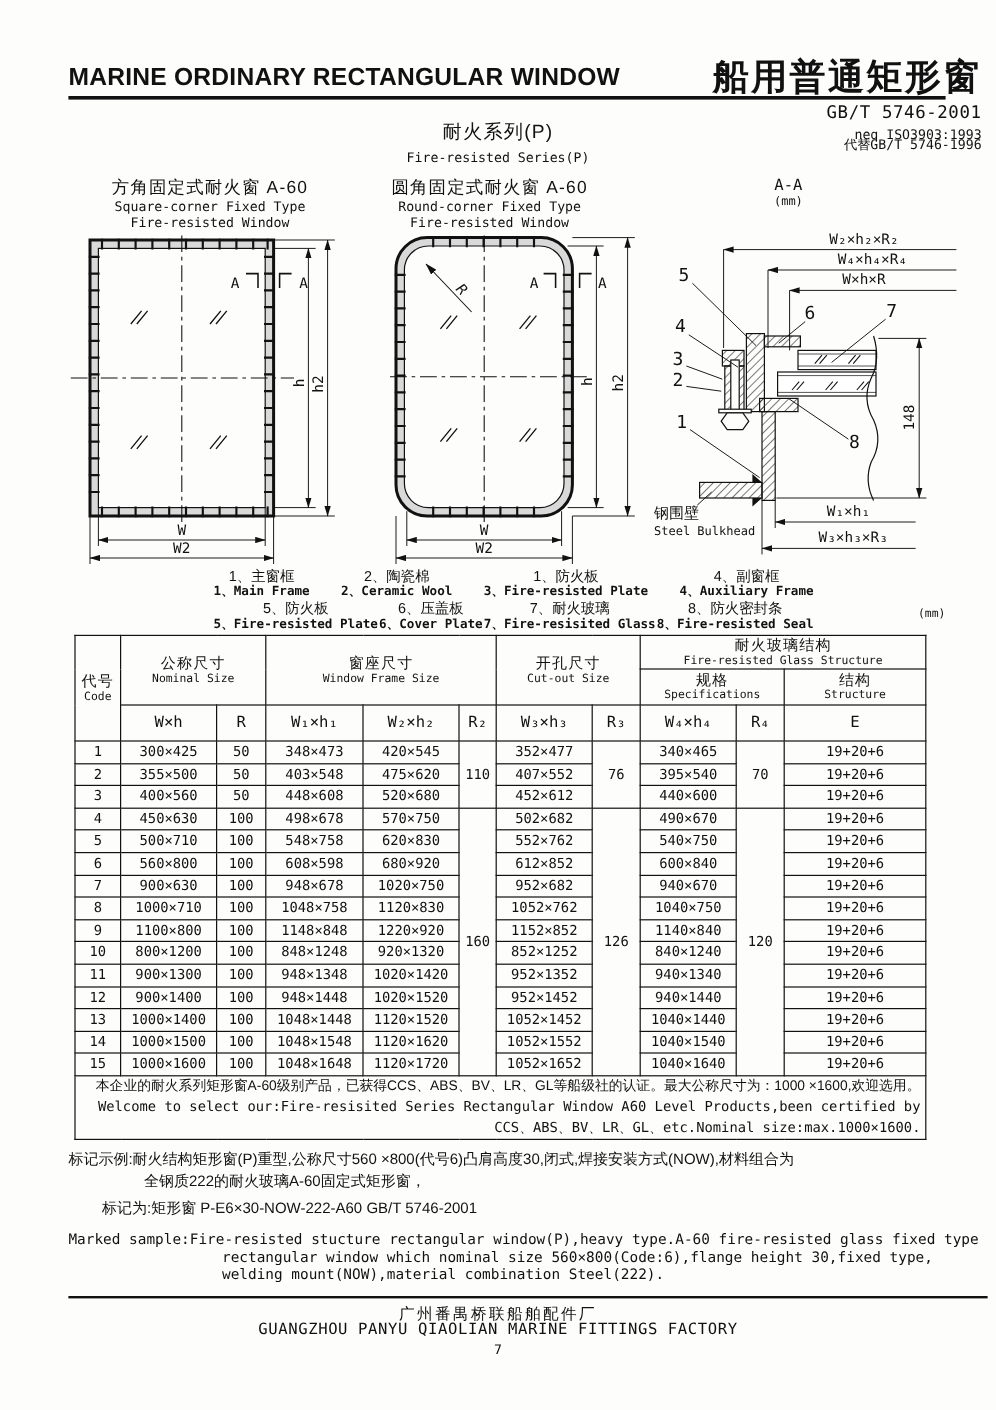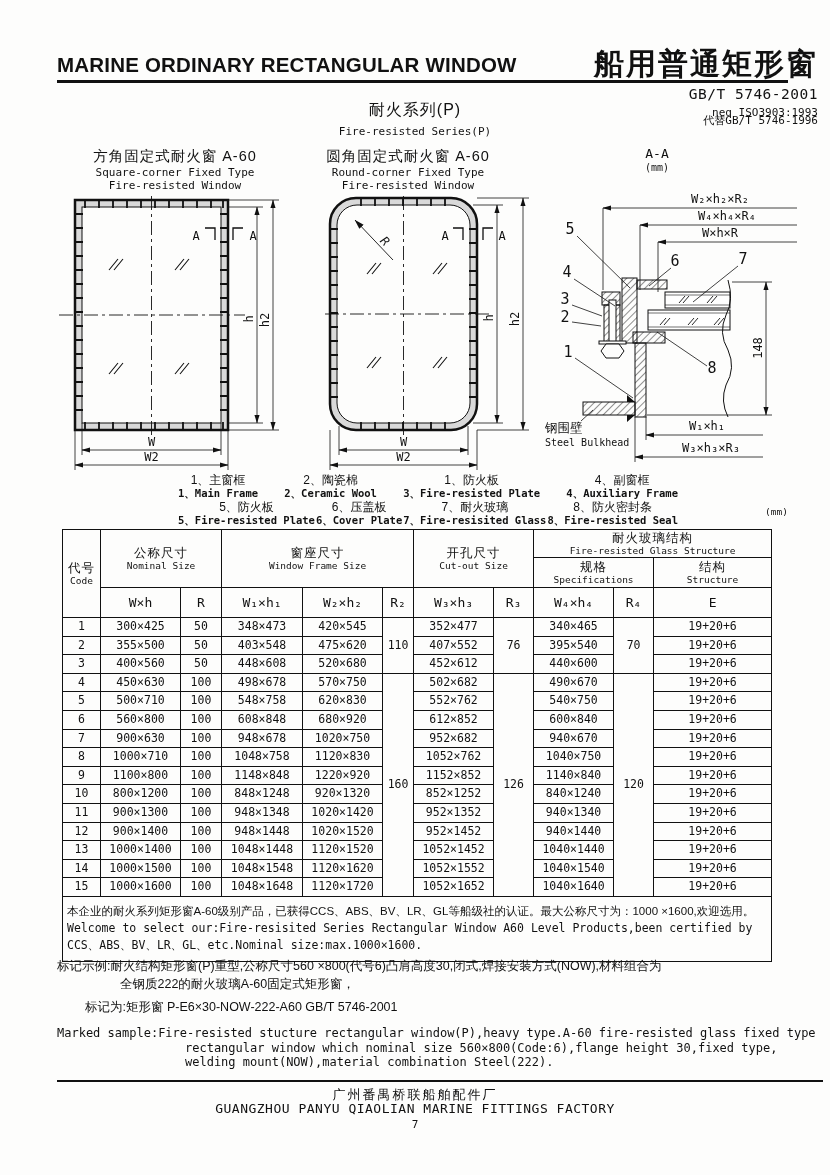--- a/index.html
+++ b/index.html
@@ -36,21 +36,21 @@
   .legend-item .en{font-size:10.5px;line-height:12px;font-family:"DejaVu Sans Mono","Liberation Mono",monospace;font-weight:bold;}
   .legend-mm{left:765px;top:506px;font-size:9.5px;}
 
   
   table.spec{position:absolute;left:62px;top:529px;border-collapse:collapse;table-layout:fixed;width:709px;}
   table.spec td{border:1.2px solid #111;padding:0;text-align:center;vertical-align:middle;overflow:hidden;}
   table.spec .gzh{font-size:12.5px;line-height:14px;letter-spacing:1px;}
   table.spec .gen{font-size:9.5px;line-height:11px;font-family:"DejaVu Sans Mono","Liberation Mono",monospace;}
   table.spec .sym{font-family:"DejaVu Sans Mono","Liberation Mono",monospace;font-size:13px;height:29px;}
   table.spec tbody td{font-family:"DejaVu Sans Mono","Liberation Mono",monospace;font-size:11.5px;height:17.6px;line-height:1;}
-  table.spec .note-cell{text-align:left;vertical-align:top;padding:6px 4px;height:52px;}
+  table.spec .note-cell{text-align:right;vertical-align:top;padding:0 4px;height:52px;}
   .note-zh{font-size:11.5px;line-height:17px;}
   .note-en{font-size:11.5px;line-height:17px;font-family:"DejaVu Sans Mono","Liberation Mono",monospace;}
 
   
   .remarks{left:57px;top:957px;width:766px;}
   .r-zh{font-size:12.5px;line-height:18px;}
   .r-zh2{margin-left:63px;}
   .r-zh3{margin-left:28px;margin-top:5px;}
   .r-en{font-size:12px;line-height:14.5px;font-family:"DejaVu Sans Mono","Liberation Mono",monospace;}
   .r-en1{margin-top:10px;}
@@ -389,21 +389,21 @@
           <td>548×758</td>
           <td>620×830</td>
           <td>552×762</td>
           <td>540×750</td>
           <td>19+20+6</td>
         </tr>
         <tr>
           <td>6</td>
           <td>560×800</td>
           <td>100</td>
-          <td>608×848</td>
+          <td>608×598</td>
           <td>680×920</td>
           <td>612×852</td>
           <td>600×840</td>
           <td>19+20+6</td>
         </tr>
         <tr>
           <td>7</td>
           <td>900×630</td>
           <td>100</td>
           <td>948×678</td>

